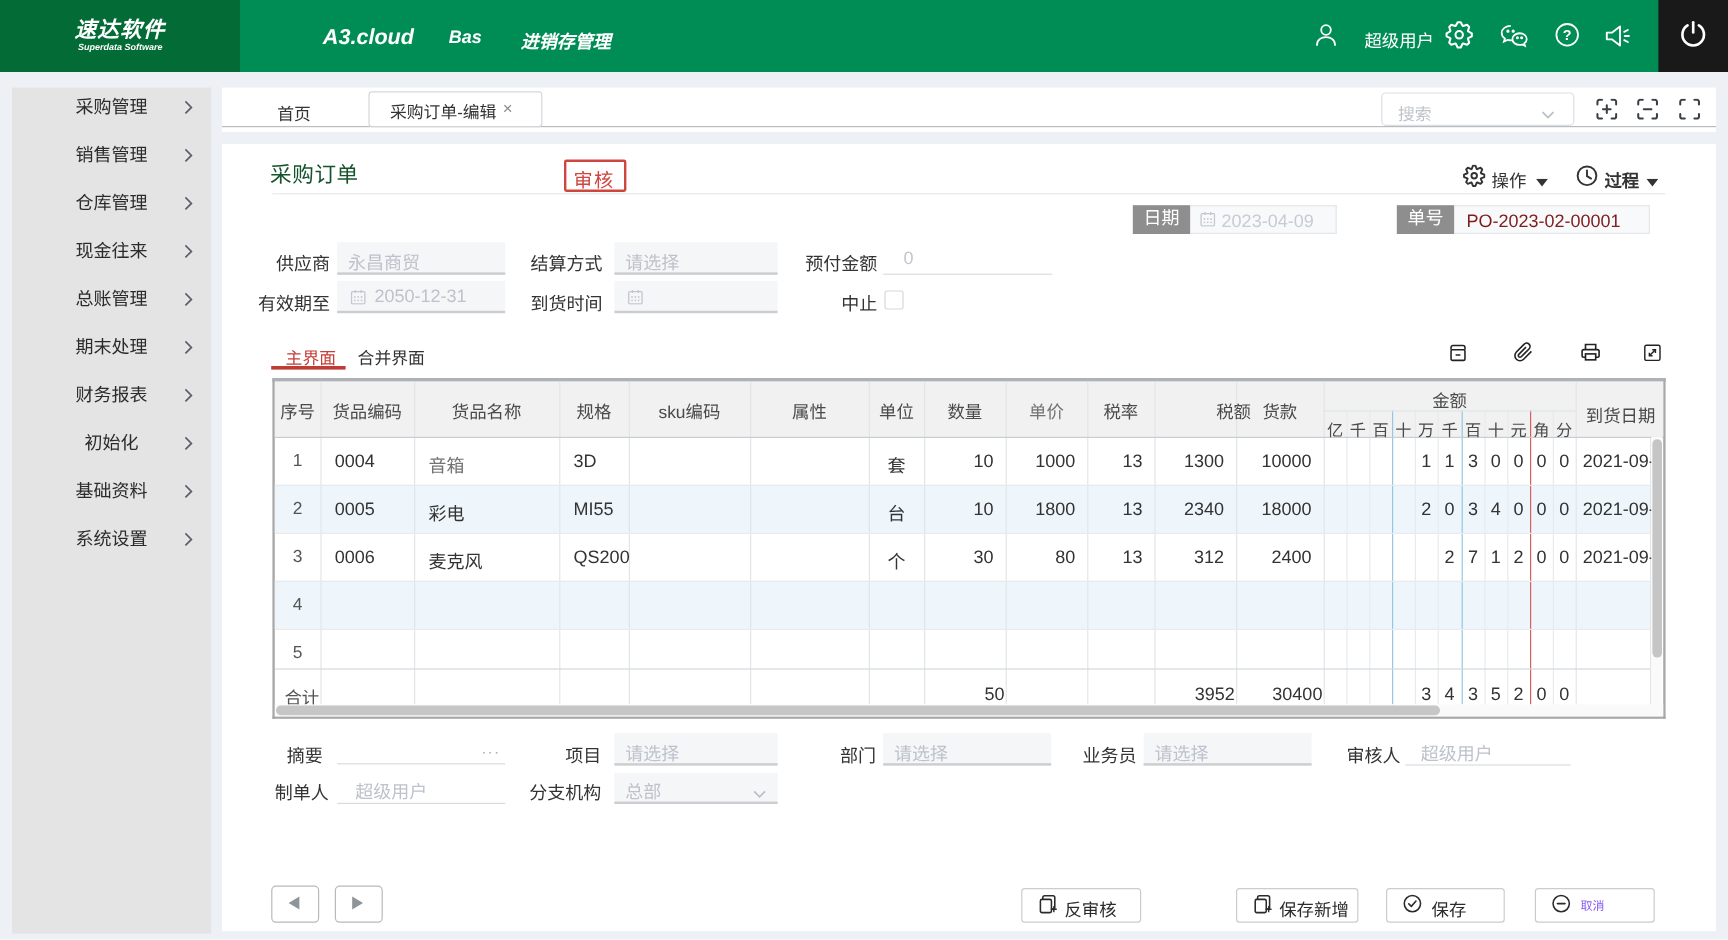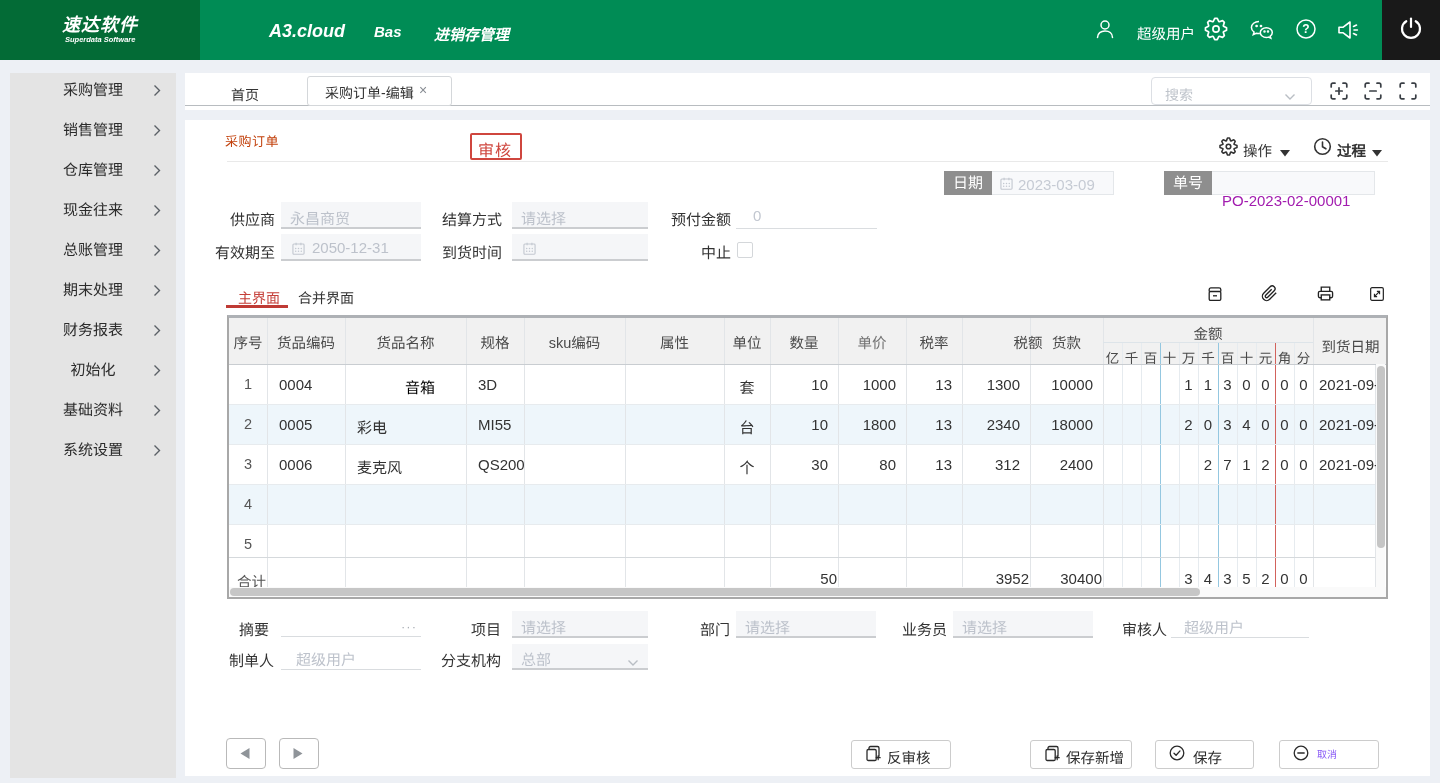--- a/index.html
+++ b/index.html
@@ -102,21 +102,21 @@
       <path d="M9 5.8v6.4M5.8 9h6.4"></path>
     </svg></div>
 <div style="left:1364px;top:82px;width:18px;height:18px;"><svg width="18" height="18" viewBox="0 0 18 18" fill="none" stroke="#3a3f45" stroke-width="1.7" stroke-linecap="round">
       <path d="M1.2 5V2.8A1.6 1.6 0 0 1 2.8 1.2H5M13 1.2h2.2A1.6 1.6 0 0 1 16.8 2.8V5M16.8 13v2.2a1.6 1.6 0 0 1-1.6 1.6H13M5 16.8H2.8a1.6 1.6 0 0 1-1.6-1.6V13"></path>
       <path d="M5.8 9h6.4"></path>
     </svg></div>
 <div style="left:1399px;top:82px;width:18px;height:18px;"><svg width="18" height="18" viewBox="0 0 18 18" fill="none" stroke="#3a3f45" stroke-width="1.7" stroke-linecap="round">
       <path d="M1.2 5V2.8A1.6 1.6 0 0 1 2.8 1.2H5M13 1.2h2.2A1.6 1.6 0 0 1 16.8 2.8V5M16.8 13v2.2a1.6 1.6 0 0 1-1.6 1.6H13M5 16.8H2.8a1.6 1.6 0 0 1-1.6-1.6V13"></path>
     </svg></div>
 <div style="left:185px;top:120px;width:1245px;height:656px;background:#fff;"></div>
-<div style="left:225px;top:131px;font-size:13px;color:#c2410c;letter-spacing:0.5px;">采购订单</div>
+<div style="left:225px;top:131px;font-size:18px;color:#14532d;letter-spacing:0.5px;">采购订单</div>
 <div style="left:470px;top:133px;width:48px;height:23px;border:2px solid #cf463e;border-radius:2px;"></div>
 <div style="left:478px;top:137px;font-size:16px;color:#cf463e;letter-spacing:1px;">审核</div>
 <div style="left:1219px;top:137px;width:19px;height:19px;"><svg width="19" height="19" viewBox="0 0 24 24" fill="none" stroke="#333" stroke-width="2" stroke-linejoin="round">
       <path d="M9.31 4.89 L10.72 1.28 L13.28 1.28 L14.69 4.89 L15.13 5.07 L18.68 3.51 L20.49 5.32 L18.93 8.87 L19.11 9.31 L22.72 10.72 L22.72 13.28 L19.11 14.69 L18.93 15.13 L20.49 18.68 L18.68 20.49 L15.13 18.93 L14.69 19.11 L13.28 22.72 L10.72 22.72 L9.31 19.11 L8.87 18.93 L5.32 20.49 L3.51 18.68 L5.07 15.13 L4.89 14.69 L1.28 13.28 L1.28 10.72 L4.89 9.31 L5.07 8.87 L3.51 5.32 L5.32 3.51 L8.87 5.07 Z"></path>
       <circle cx="12" cy="12" r="2.9"></circle>
     </svg></div>
 <div style="left:1243px;top:139px;font-size:14.5px;color:#333;">操作</div>
 <div style="left:1280px;top:143px;width:10px;height:7px;"><svg width="10" height="7" viewBox="0 0 10 7">
       <path d="M0 0h10L5 6.5z" fill="#333"></path>
     </svg></div>
@@ -137,24 +137,24 @@
       <line x1="9.6" y1="0.8" x2="9.6" y2="3.4"></line>
       <g fill="#c3c8d0" stroke="none">
         <circle cx="4" cy="7" r="0.8"></circle>
         <circle cx="7" cy="7" r="0.8"></circle>
         <circle cx="10" cy="7" r="0.8"></circle>
         <circle cx="4" cy="10" r="0.8"></circle>
         <circle cx="7" cy="10" r="0.8"></circle>
         <circle cx="10" cy="10" r="0.8"></circle>
       </g>
     </svg></div>
-<div style="left:1018px;top:176px;font-size:15px;color:#c6cbd4;">2023-03-09</div>
+<div style="left:1018px;top:176px;font-size:15px;color:#c6cbd4;">2023-04-09</div>
 <div style="left:1164px;top:171px;width:48px;height:24px;background:#8e8e8e;color:#fff;font-size:15px;text-align:center;line-height:24px;">单号</div>
 <div style="left:1212px;top:171px;width:163px;height:24px;background:#f8f9fb;border:1px solid #e4e7ea;border-left:none;box-sizing:border-box;"></div>
-<div style="left:1222px;top:176px;font-size:15px;color:#a21caf;margin-top:16px;">PO-2023-02-00001</div>
+<div style="left:1222px;top:176px;font-size:15px;color:#7f1d1d;">PO-2023-02-00001</div>
 <div style="left:155px;top:208px;width:120px;text-align:right;font-size:15px;color:#333;">供应商</div>
 <div style="left:281px;top:202px;width:140px;height:27px;background:#f5f6f8;border-bottom:2px solid #cbcdd0;box-sizing:border-box;"></div>
 <div style="left:290px;top:207px;font-size:15px;color:#bdc2cb;">永昌商贸</div>
 <div style="left:382px;top:208px;width:120px;text-align:right;font-size:15px;color:#333;">结算方式</div>
 <div style="left:512px;top:202px;width:136px;height:27px;background:#f5f6f8;border-bottom:2px solid #cbcdd0;box-sizing:border-box;"></div>
 <div style="left:521px;top:207px;font-size:15px;color:#bdc2cb;">请选择</div>
 <div style="left:611px;top:208px;width:120px;text-align:right;font-size:15px;color:#333;">预付金额</div>
 <div style="left:736px;top:202px;width:141px;height:27px;border-bottom:1px solid #dadde0;box-sizing:border-box;"></div>
 <div style="left:753px;top:207px;font-size:15px;color:#c2c7d0;">0</div>
 <div style="left:155px;top:241px;width:120px;text-align:right;font-size:15px;color:#333;">有效期至</div>
@@ -268,21 +268,21 @@
 <div style="left:1179px;top:347px;width:19px;text-align:center;font-size:13.5px;color:#4a4a4a;">万</div>
 <div style="left:1198px;top:347px;width:20px;text-align:center;font-size:13.5px;color:#4a4a4a;">千</div>
 <div style="left:1218px;top:347px;width:19px;text-align:center;font-size:13.5px;color:#4a4a4a;">百</div>
 <div style="left:1237px;top:347px;width:19px;text-align:center;font-size:13.5px;color:#4a4a4a;">十</div>
 <div style="left:1256px;top:347px;width:19px;text-align:center;font-size:13.5px;color:#4a4a4a;">元</div>
 <div style="left:1275px;top:347px;width:19px;text-align:center;font-size:13.5px;color:#4a4a4a;">角</div>
 <div style="left:1294px;top:347px;width:19px;text-align:center;font-size:13.5px;color:#4a4a4a;">分</div>
 <div style="left:1313px;top:335px;width:75px;text-align:center;font-size:14.5px;color:#4a4a4a;">到货日期</div>
 <div style="left:229px;top:376px;width:38px;text-align:center;font-size:14.5px;color:#555;">1</div>
 <div style="left:279px;top:376px;font-size:15px;color:#333;">0004</div>
-<div style="left:357px;top:376px;font-size:15px;color:#000000;margin-left:48px;">音箱</div>
+<div style="left:357px;top:376px;font-size:15px;color:#737373;">音箱</div>
 <div style="left:478px;top:376px;font-size:15px;color:#333;">3D</div>
 <div style="left:724px;top:376px;width:46px;text-align:center;font-size:15px;color:#333;">套</div>
 <div style="left:770px;top:376px;width:58px;text-align:right;font-size:15px;color:#333;">10</div>
 <div style="left:838px;top:376px;width:58px;text-align:right;font-size:15px;color:#333;">1000</div>
 <div style="left:906px;top:376px;width:46px;text-align:right;font-size:15px;color:#333;">13</div>
 <div style="left:962px;top:376px;width:58px;text-align:right;font-size:15px;color:#333;">1300</div>
 <div style="left:1030px;top:376px;width:63px;text-align:right;font-size:15px;color:#333;">10000</div>
 <div style="left:1179px;top:376px;width:19px;text-align:center;font-size:15px;color:#333;">1</div>
 <div style="left:1198px;top:376px;width:20px;text-align:center;font-size:15px;color:#333;">1</div>
 <div style="left:1218px;top:376px;width:19px;text-align:center;font-size:15px;color:#333;">3</div>

